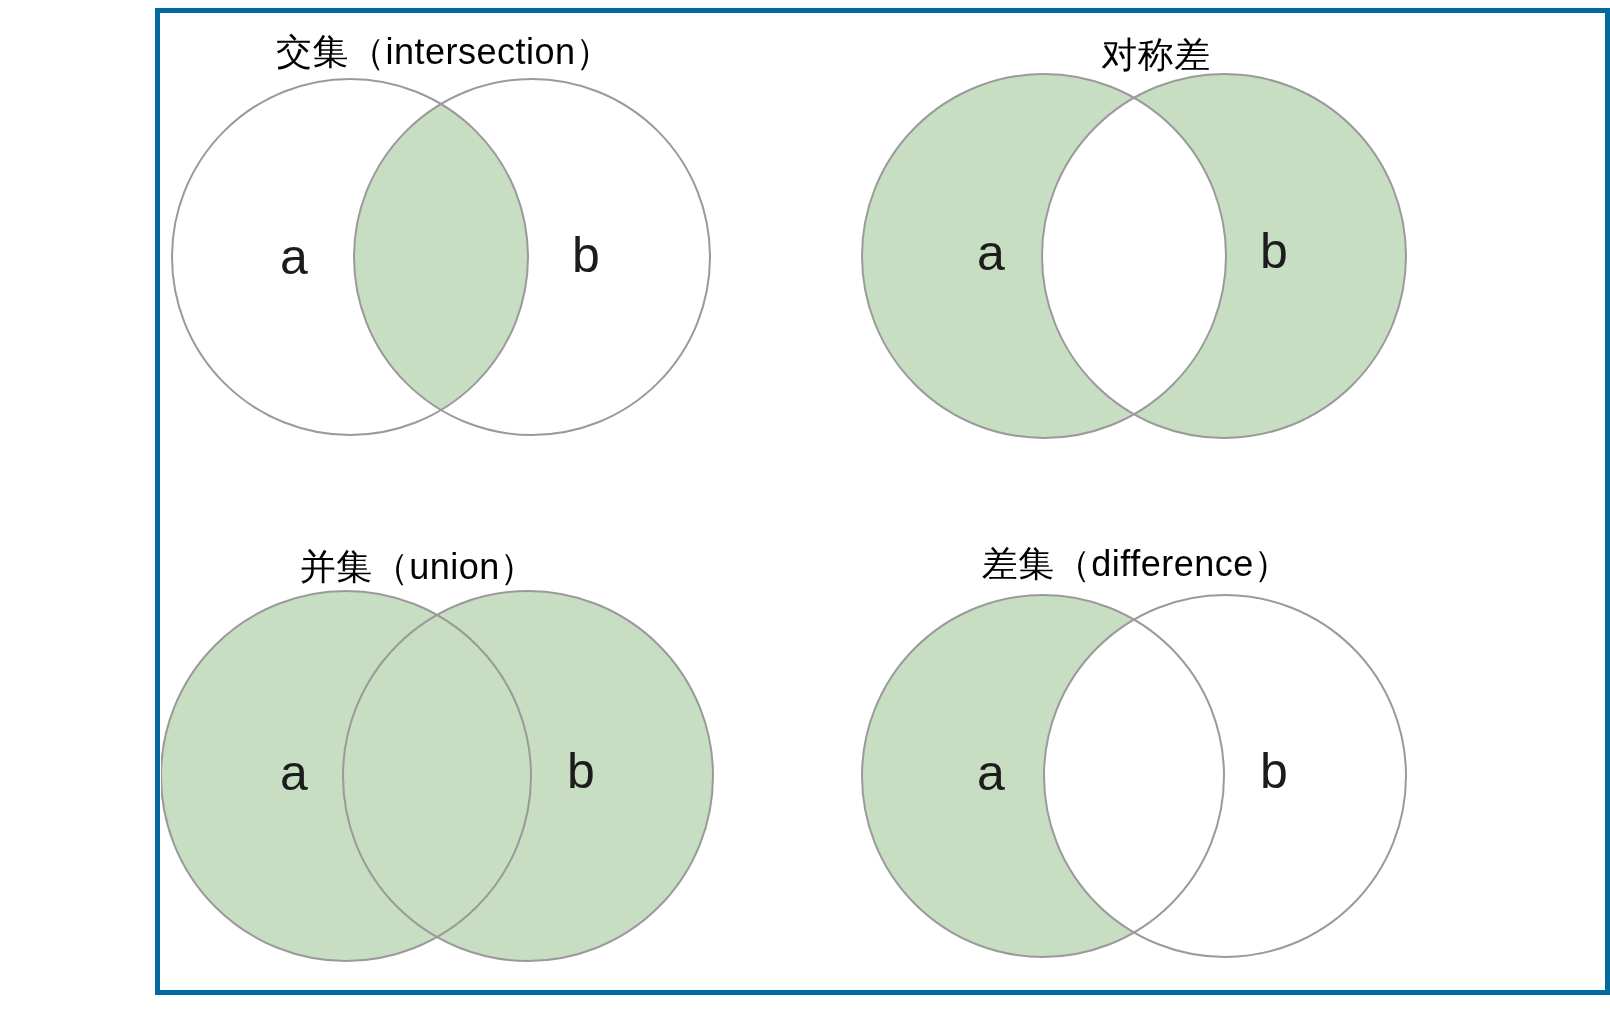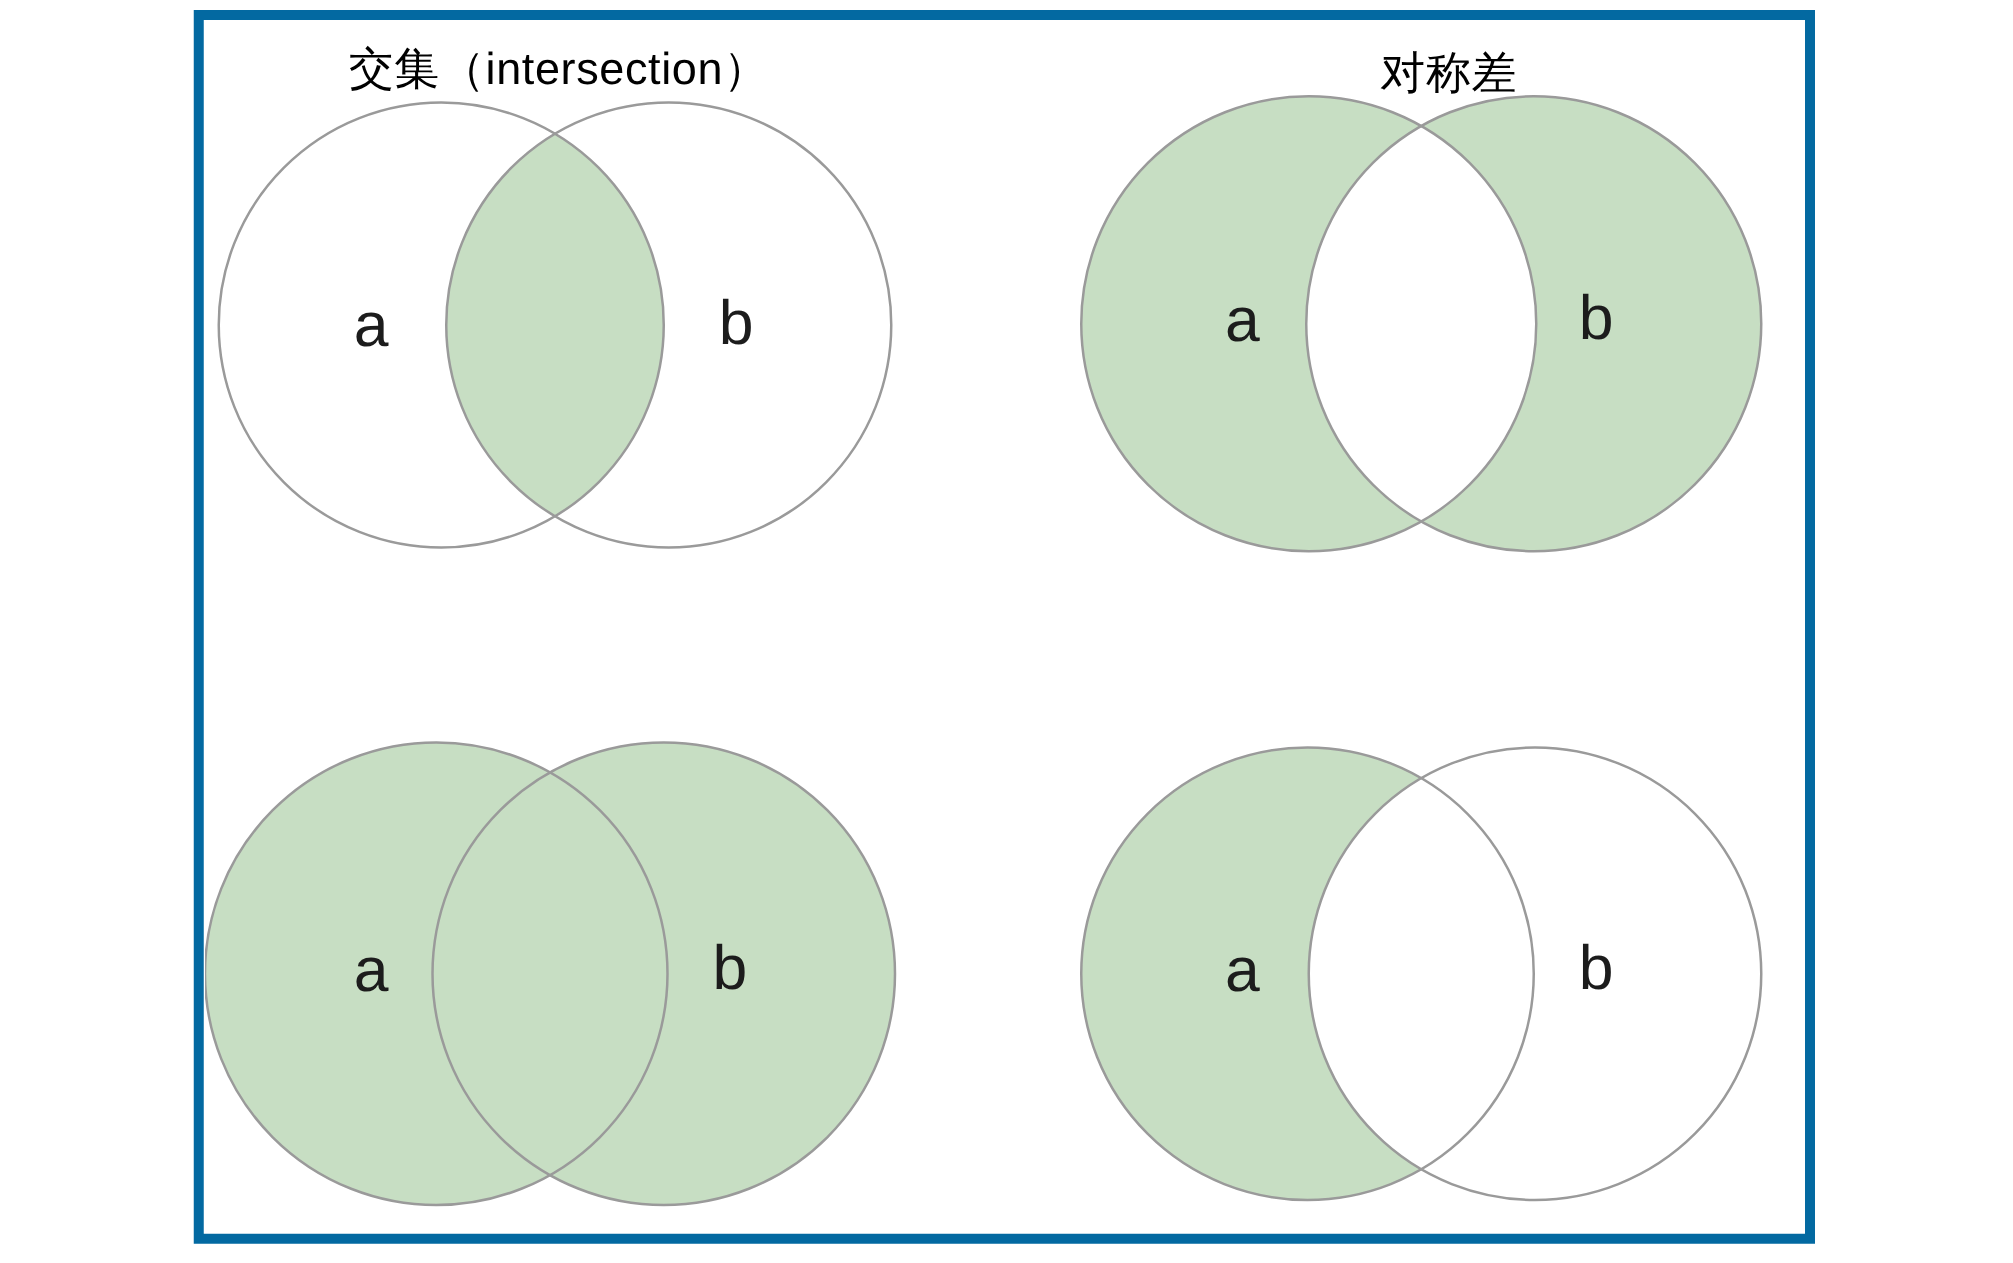--- a/index.html
+++ b/index.html
@@ -12,23 +12,23 @@
     position: relative;
     width: 1610px;
     height: 1010px;
     background: #ffffff;
     overflow: hidden;
   }
   .frame {
     position: absolute;
     left: 155px;
     top: 8px;
-    width: 1297px;
+    width: 1455px;
     height: 987px;
-    border: 8px solid #0369a1;
+    border: 5px solid #0369a1;
     box-sizing: border-box;
     background: #ffffff;
   }
   .diagram-title {
     position: absolute;
     transform: translateX(-50%);
     white-space: nowrap;
     font-size: 36px;
     color: #000000;
     letter-spacing: 0.5px;
@@ -80,30 +80,32 @@
       </defs>
       <circle cx="188" cy="187" r="182" fill="#c7dec3"></circle>
       <circle cx="368" cy="187" r="182" fill="#c7dec3"></circle>
       <circle cx="368" cy="187" r="182" clip-path="url(#clip-sym-a)" fill="#ffffff"></circle>
       <circle class="circle-outline" cx="188" cy="187" r="182" stroke="#9a9a9a"></circle>
       <circle class="circle-outline" cx="368" cy="187" r="182" stroke="#9a9a9a"></circle>
       <text class="set-label" x="135" y="201" text-anchor="middle">a</text>
       <text class="set-label" x="418" y="199" text-anchor="middle">b</text>
     </svg>
 
+    <div class="diagram-title" style="left:258px; top:530px;">并集（union）</div>
 
     <svg class="venn-svg" style="left:1px; top:574px;" width="560" height="386" viewBox="0 0 560 386">
       <circle cx="185" cy="189" r="185" fill="#c7dec3"></circle>
       <circle cx="367" cy="189" r="185" fill="#c7dec3"></circle>
       <circle class="circle-outline" cx="185" cy="189" r="185" stroke="#9a9a9a"></circle>
       <circle class="circle-outline" cx="367" cy="189" r="185" stroke="#9a9a9a"></circle>
       <text class="set-label" x="133" y="203" text-anchor="middle">a</text>
       <text class="set-label" x="420" y="201" text-anchor="middle">b</text>
     </svg>
 
+    <div class="diagram-title" style="left:976px; top:527px;">差集（difference）</div>
 
     <svg class="venn-svg" style="left:698px; top:574px;" width="560" height="386" viewBox="0 0 560 386">
       <circle cx="185" cy="189" r="181" fill="#c7dec3"></circle>
       <circle cx="367" cy="189" r="181" fill="#ffffff"></circle>
       <circle class="circle-outline" cx="185" cy="189" r="181" stroke="#9a9a9a"></circle>
       <circle class="circle-outline" cx="367" cy="189" r="181" stroke="#9a9a9a"></circle>
       <text class="set-label" x="133" y="203" text-anchor="middle">a</text>
       <text class="set-label" x="416" y="201" text-anchor="middle">b</text>
     </svg>
 

